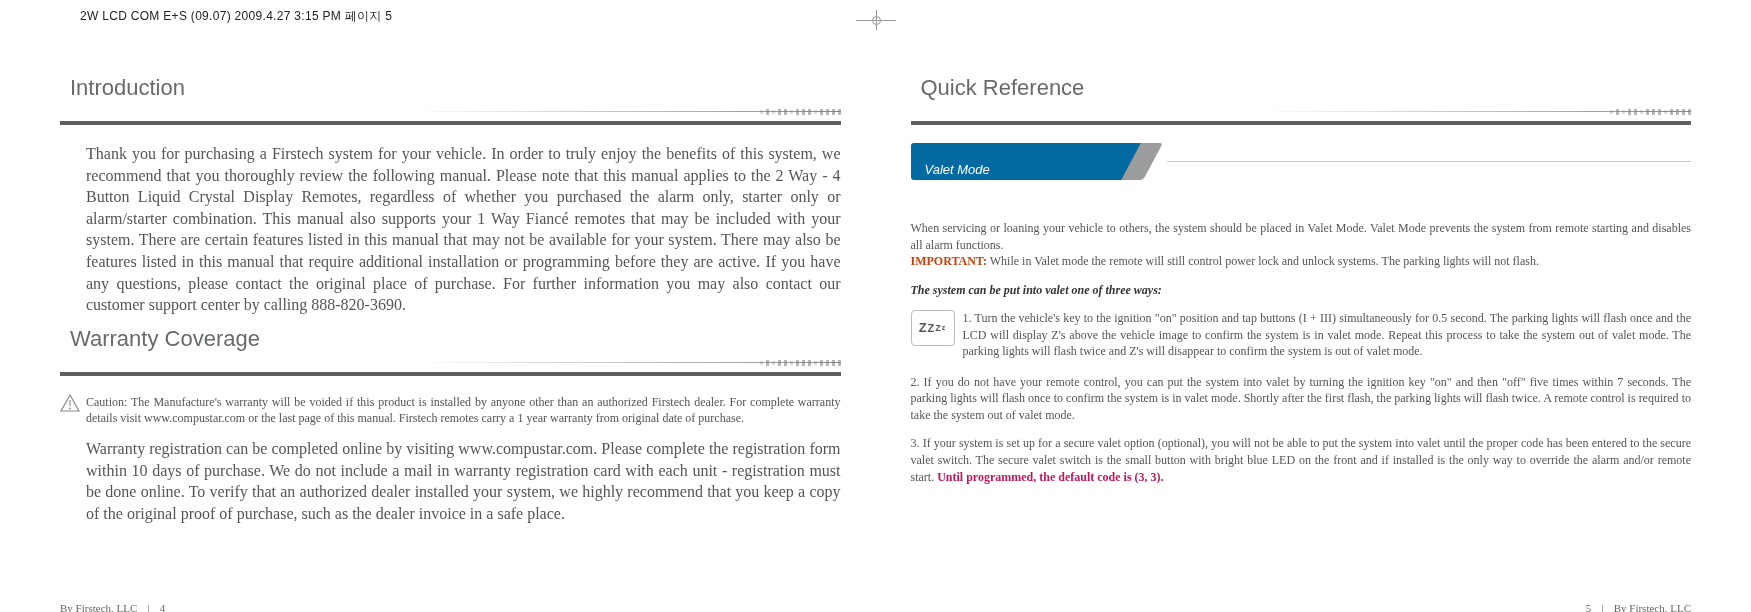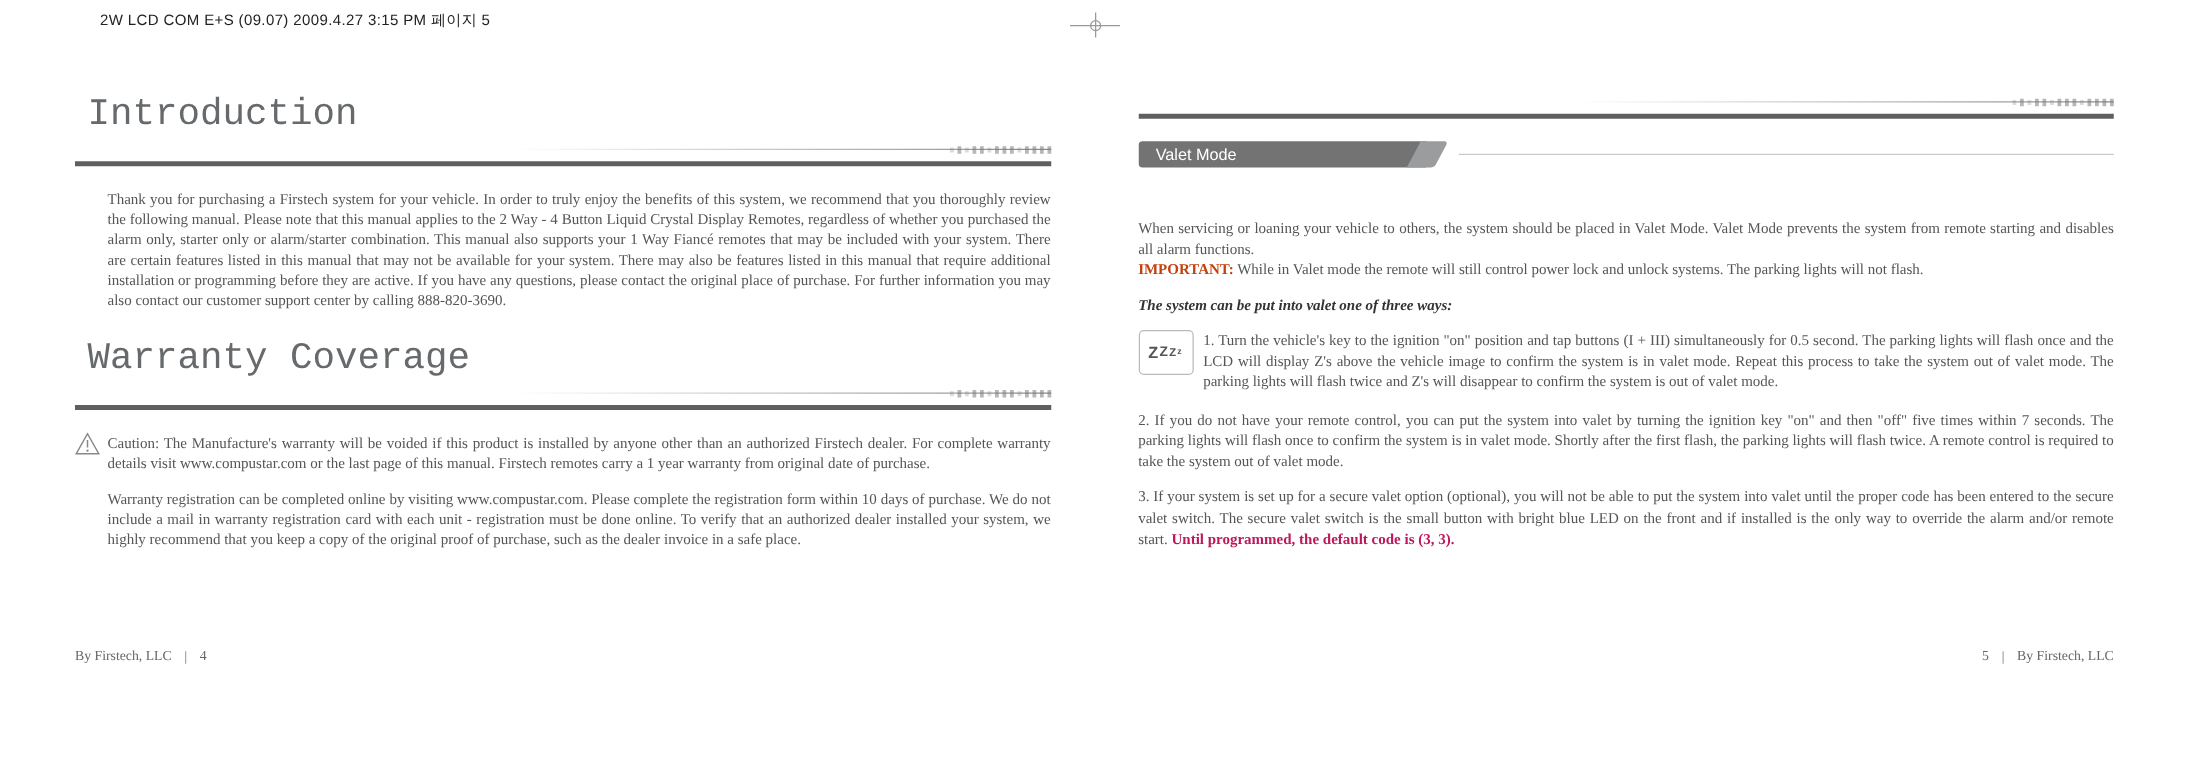--- a/index.html
+++ b/index.html
@@ -42,22 +42,22 @@
   .spread {
     position: absolute;
     top: 75px;
     left: 60px;
     right: 60px;
     display: flex;
     gap: 70px;
   }
   .page { flex: 1; position: relative; }
   .section-title {
-    font-family: Liberation Mono, monospace;
-    font-size: 30px;
+    font-family: Liberation Sans, sans-serif;
+    font-size: 22px;
     color: #676a6c;
     font-weight: 400;
     margin-bottom: 4px;
     padding-left: 10px;
   }
   .title-rule {
     height: 14px;
     position: relative;
     margin-bottom: 2px;
   }
@@ -67,49 +67,50 @@
   }
   .dots-row {
     position:absolute; right:0; top:0; height:14px; display:flex; gap:3px; align-items:center;
     opacity:.55;
   }
   .dots-row span { width:3px;height:6px;background:#7a7d7f;display:inline-block; }
   .dots-row span.s { height:4px; opacity:.5; }
   .thick-rule {
     height:4px; background:#5d5f61; margin-bottom:18px;
   }
-  .sec2 { margin-top:22px; }
+  .sec2 { margin-top:10px; }
   .body-text {
-    font-size: 12px;
+    font-size: 16px;
     line-height: 1.35;
     color: #555;
     text-align: justify;
     padding: 0 0 0 26px;
   }
   .body-text p { margin-bottom: 10px; }
   .caution-row {
     display:flex; align-items:flex-start; gap:6px;
     font-size:12px; line-height:1.35; color:#555; text-align:justify;
     margin-bottom:12px;
   }
   .caution-icon {
     flex:0 0 auto;
   }
   .sub-header-bar {
     display:flex; align-items:center; margin: 0 0 14px 0;
   }
   .sub-pill {
-    background:#737373;
+    background:#0369a1;
     color:#fff;
     font-family: Arial, sans-serif;
     font-size:13px;
-    padding:3px 18px 3px 14px;
+    padding:19px 18px 3px 14px;
     border-radius: 3px 0 0 3px;
     position:relative;
     min-width:230px;
+    font-style:italic;
   }
   .sub-pill::after {
     content:"";
     position:absolute; right:-12px; top:0; bottom:0; width:22px;
     background:#9a9c9e;
     transform: skewX(-28deg);
     border-radius:0 3px 3px 0;
   }
   .sub-line {
     flex:1; height:1px; background:#c9c9c9; margin-left:26px;
@@ -226,20 +227,21 @@
 
     <div class="footer-left">
       <span>By Firstech, LLC</span>
       <span class="sep"></span>
       <span>4</span>
     </div>
   </div>
 
   <div class="page">
 
+    <div class="section-title">Quick Reference</div>
     <div class="title-rule">
       <div class="gradient"></div>
       <div class="dots-row">
           <span class="s"></span>
           <span></span>
           <span class="s"></span>
           <span></span>
           <span></span>
           <span class="s"></span>
           <span></span>

